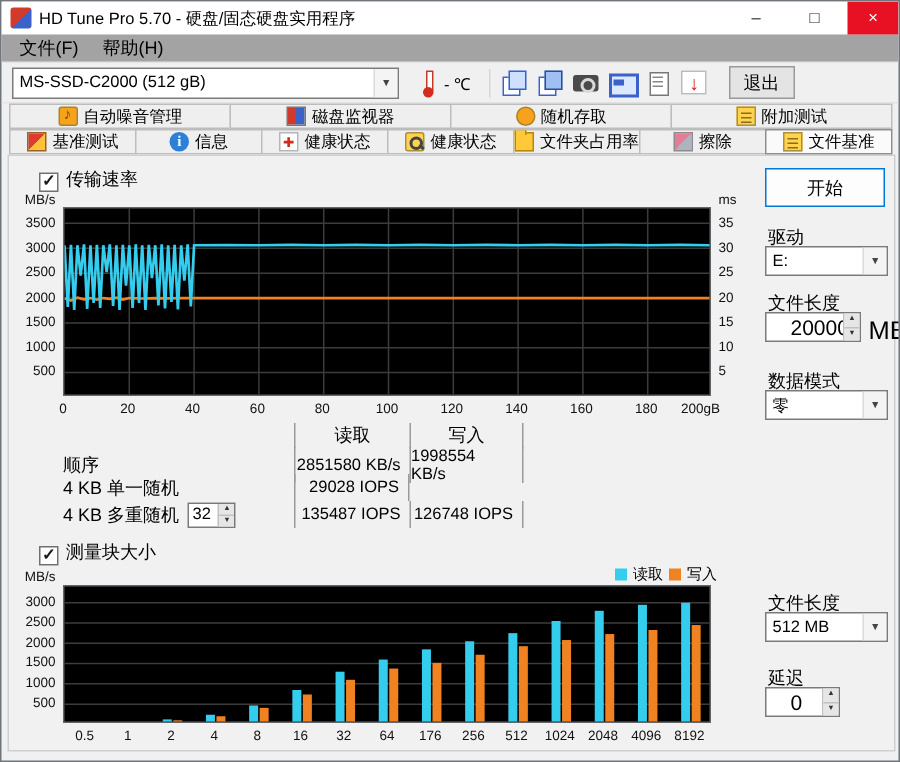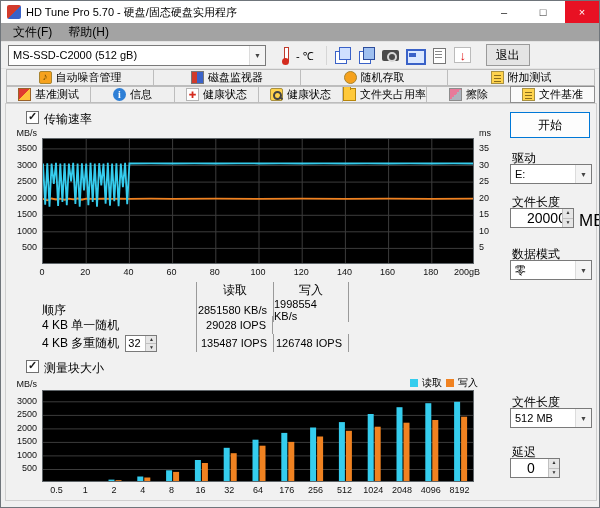--- a/index.html
+++ b/index.html
@@ -67,21 +67,21 @@
   .i-scan::after{content:'';position:absolute;left:2px;top:2px;width:5px;height:5px;border:2px solid #444;border-radius:50%}
   .i-scan::before{content:'';position:absolute;left:8px;top:8px;width:4px;height:2px;background:#444;transform:rotate(45deg)}
   .i-folder{background:#ffc93a;border:1px solid #b8860b}
   .i-folder::before{content:'';position:absolute;top:-3px;left:-1px;width:6px;height:3px;background:#ffc93a;border:1px solid #b8860b;border-bottom:none}
   .i-erase{background:linear-gradient(135deg,#e87a9a 50%,#aeb4be 50%);border:1px solid #8c8c8c}
   .i-filebench{background:#ffd34d;border:1px solid #a89040}
   .i-filebench::after{content:'';position:absolute;left:2px;top:3px;right:2px;height:1px;background:#8a6d1a;box-shadow:0 3px 0 #8a6d1a,0 6px 0 #8a6d1a}
 
   
   .panel{position:absolute;left:4px;top:102px;width:592px;height:398px;background:#f1f1f1;border:1px solid #cfcfcf}
-  .cb{position:absolute;display:flex;align-items:flex-start;gap:5px;font-size:12px}
+  .cb{position:absolute;display:flex;align-items:flex-end;gap:5px;font-size:12px}
   .cbx{width:13px;height:13px;background:#fff;border:1px solid #707070;position:relative;flex:none}
   .cbx::after{content:'✓';position:absolute;left:1px;top:-2px;font-size:11px;font-weight:bold;color:#1a1a1a}
 
   .chart{position:absolute}
   .axlbl{position:absolute;font-size:9px;line-height:10px;color:#111;white-space:nowrap}
 
   
   .bench-table{position:absolute;left:28px;top:178px;width:315px}
   .tr{display:grid;grid-template-columns:162px 77px 76px;height:18px;align-items:center}
   .th-row{height:16px}

